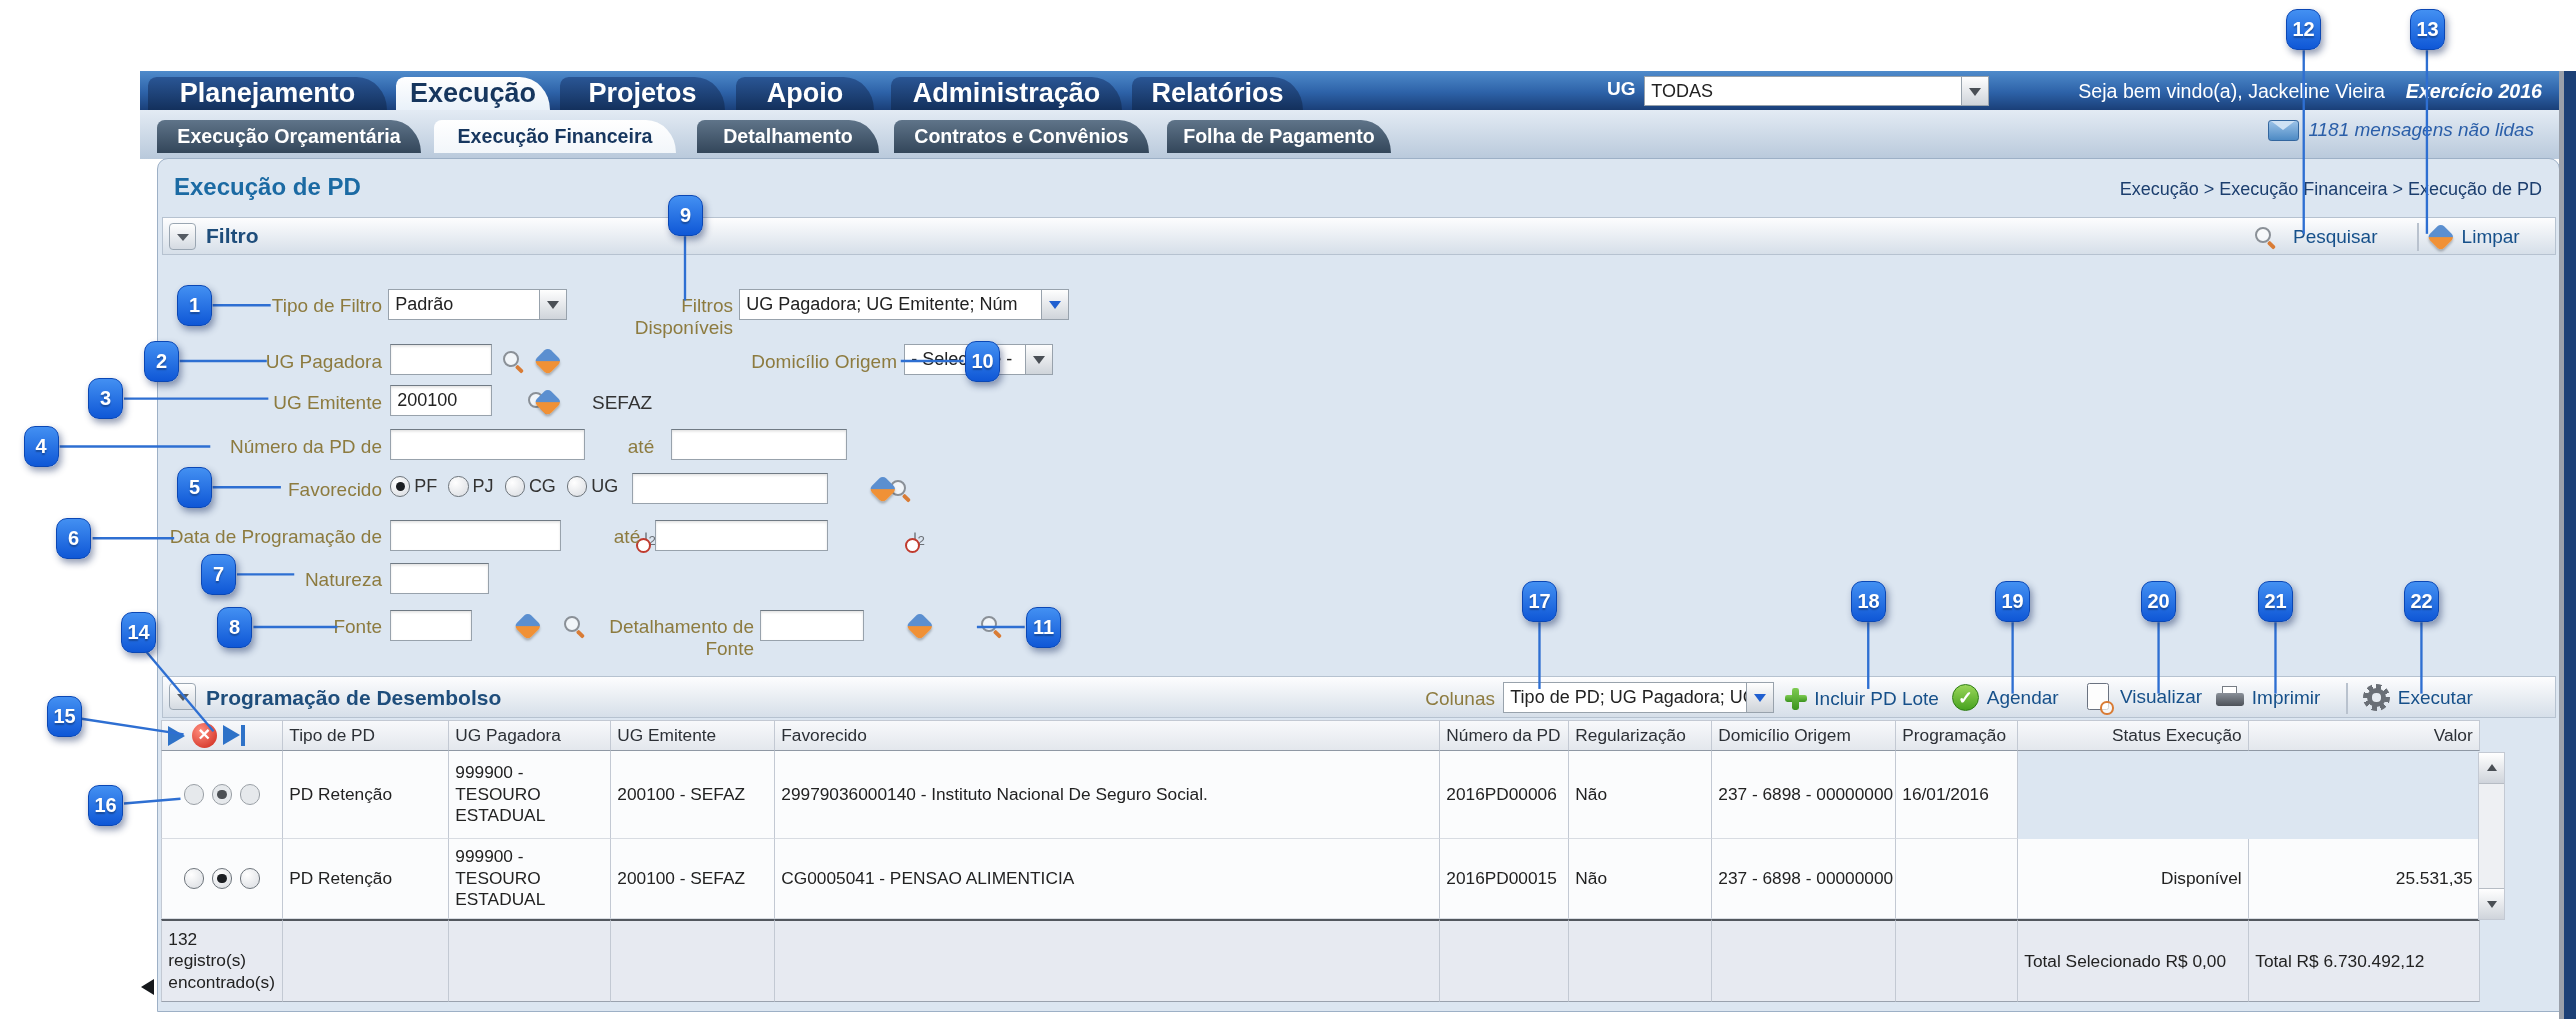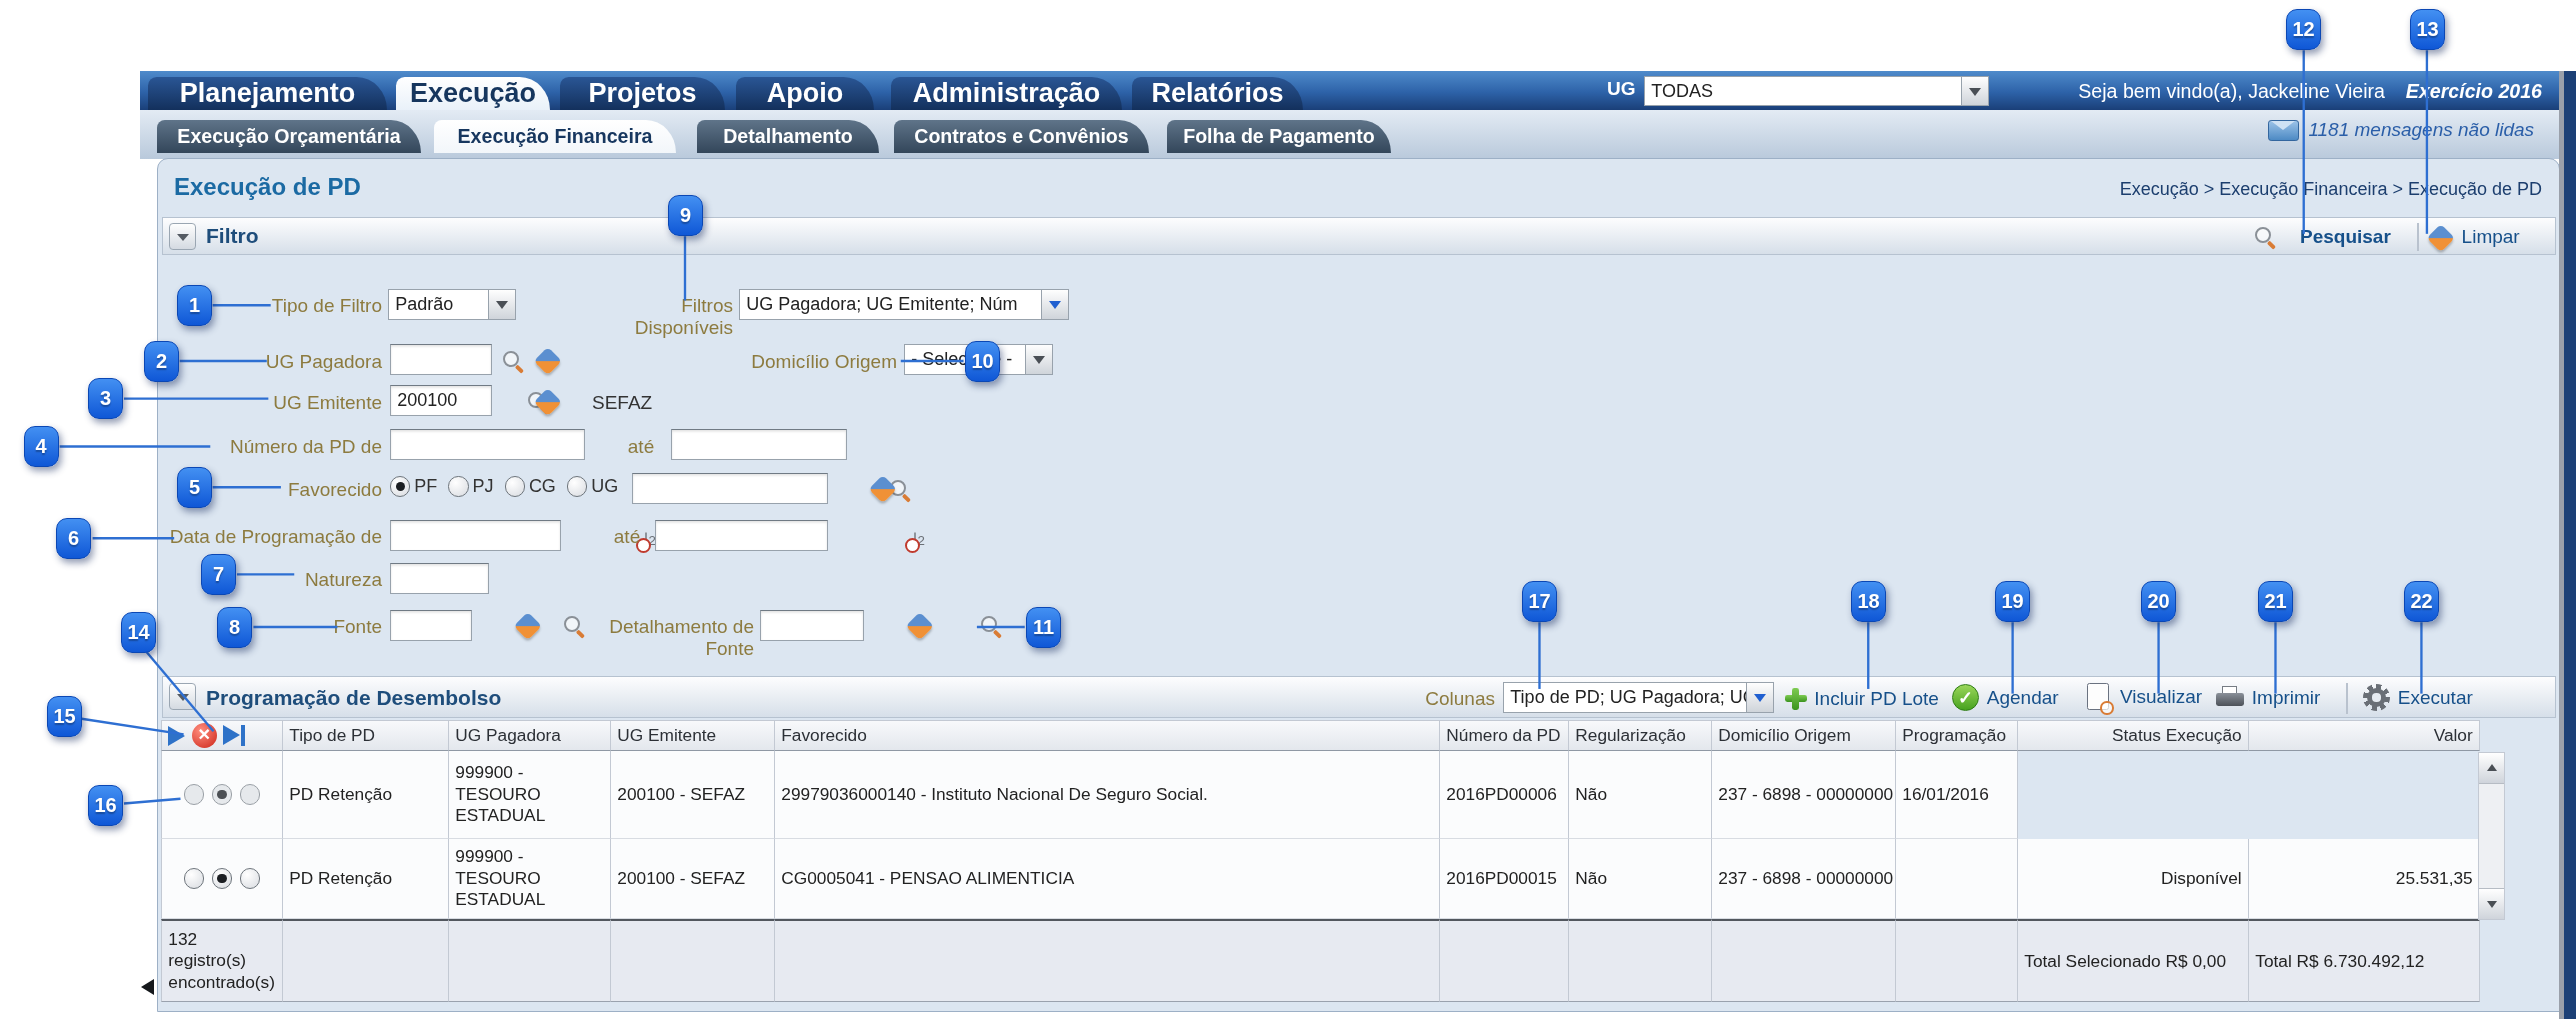--- a/index.html
+++ b/index.html
@@ -182,33 +182,33 @@
   <div class="abs edgeband"></div>
   <div class="abs pgtitle" style="left:174px;top:173px;">Execução de PD</div>
   <div class="abs crumb" style="left:1491px;top:179px;width:1051px;">Execução &gt; Execução Financeira &gt; Execução de PD</div>
 
   
   <div class="abs secbar" style="top:217px;"></div>
   <div class="abs chevbtn" style="left:169px;top:223px;">
       <i class="cardown"></i>
     </div>
   <div class="abs sectitle" style="left:206px;top:224px;">Filtro</div>
-  <div class="abs" style="left:2254px;top:226px;display:flex;align-items:center;gap:24px;font-weight:bold;">
+  <div class="abs" style="left:2254px;top:226px;display:flex;align-items:center;gap:17px;">
     <span class="ic-search"></span>
     <span class="alink">Pesquisar</span>
   </div>
   <div class="abs vdiv" style="left:2417px;top:223px;height:28px;"></div>
-  <div class="abs" style="left:2431px;top:226px;display:flex;align-items:flex-end;gap:11px;">
+  <div class="abs" style="left:2431px;top:226px;display:flex;align-items:center;gap:11px;">
     <span class="ic-erase"></span>
     <span class="alink">Limpar</span>
   </div>
 
   
   <div class="abs flabel" style="left:161px;top:295px;width:221px;">Tipo de Filtro</div>
-  <div class="abs sel" style="left:388px;top:289px;width:128px;height:31px;">
+  <div class="abs sel" style="left:388px;top:289px;width:179px;height:31px;">
     <span class="val">Padrão</span>
     <span class="btn">
         <i class="car"></i>
       </span>
   </div>
   <div class="abs flabel" style="left:578px;top:295px;width:155px;">Filtros Disponíveis</div>
   <div class="abs sel" style="left:739px;top:289px;width:330px;height:31px;">
     <span class="val">UG Pagadora; UG Emitente; Núm</span>
     <span class="btn">
         <i class="car blue"></i>

